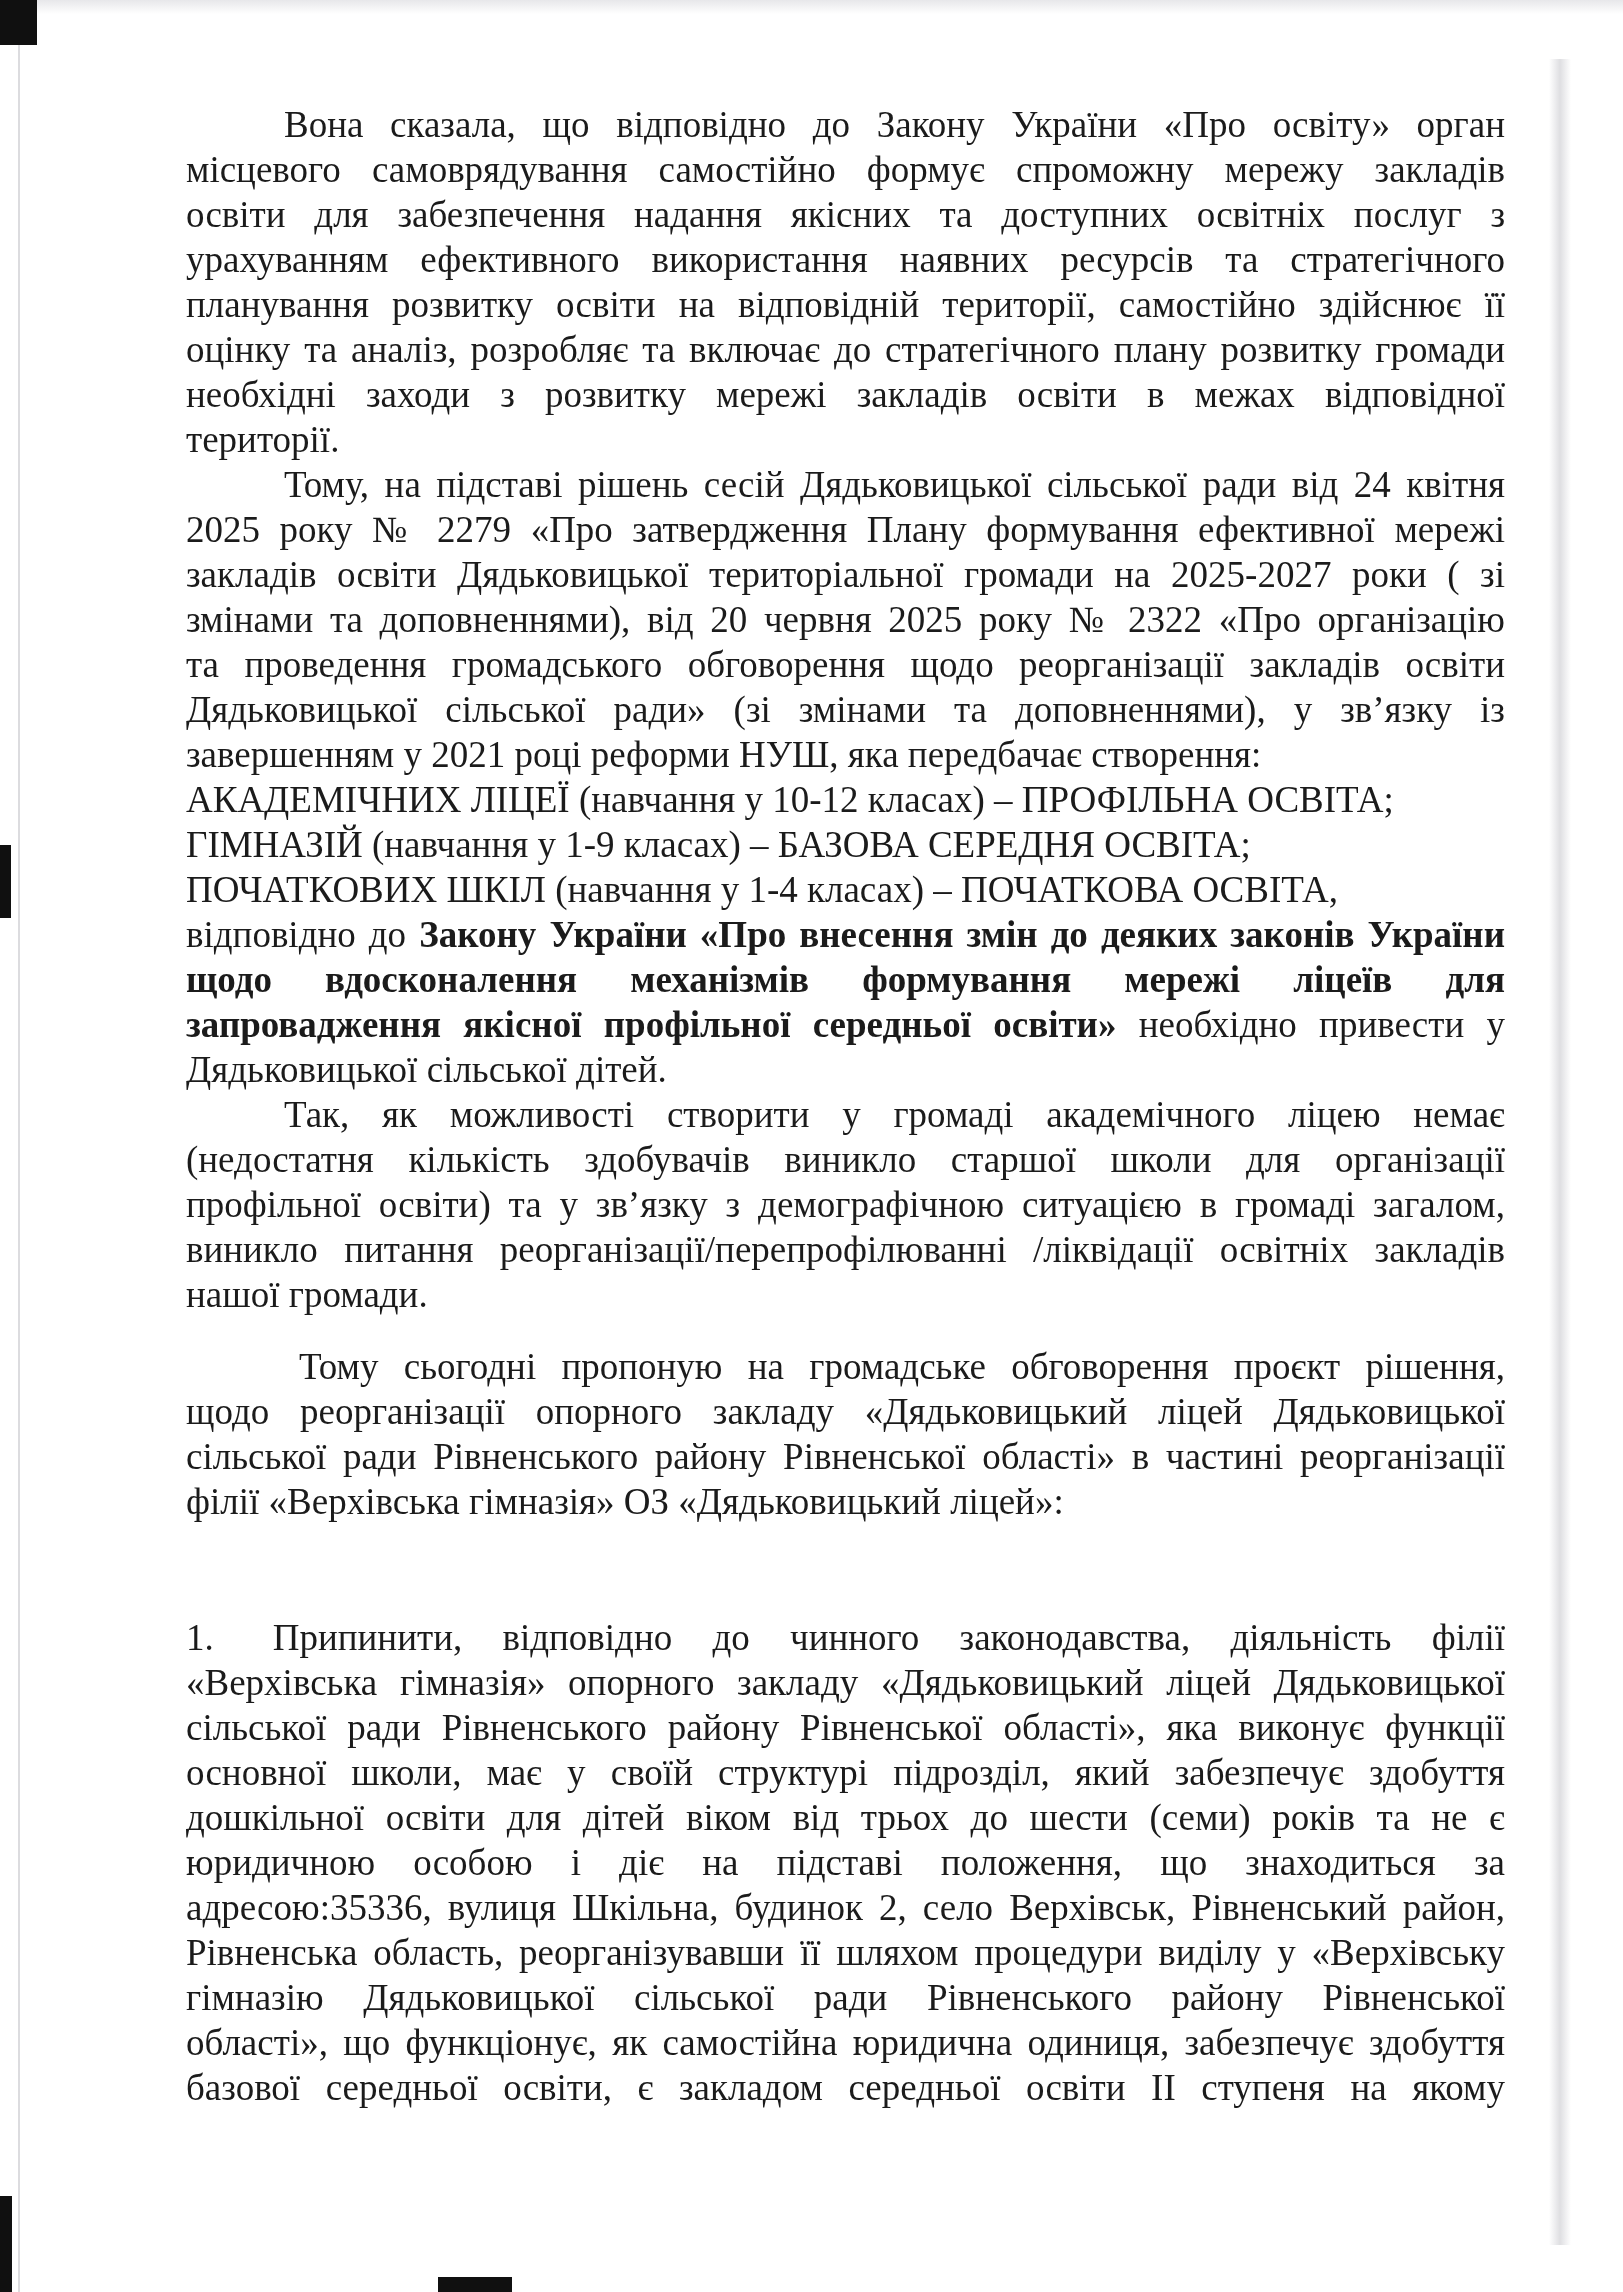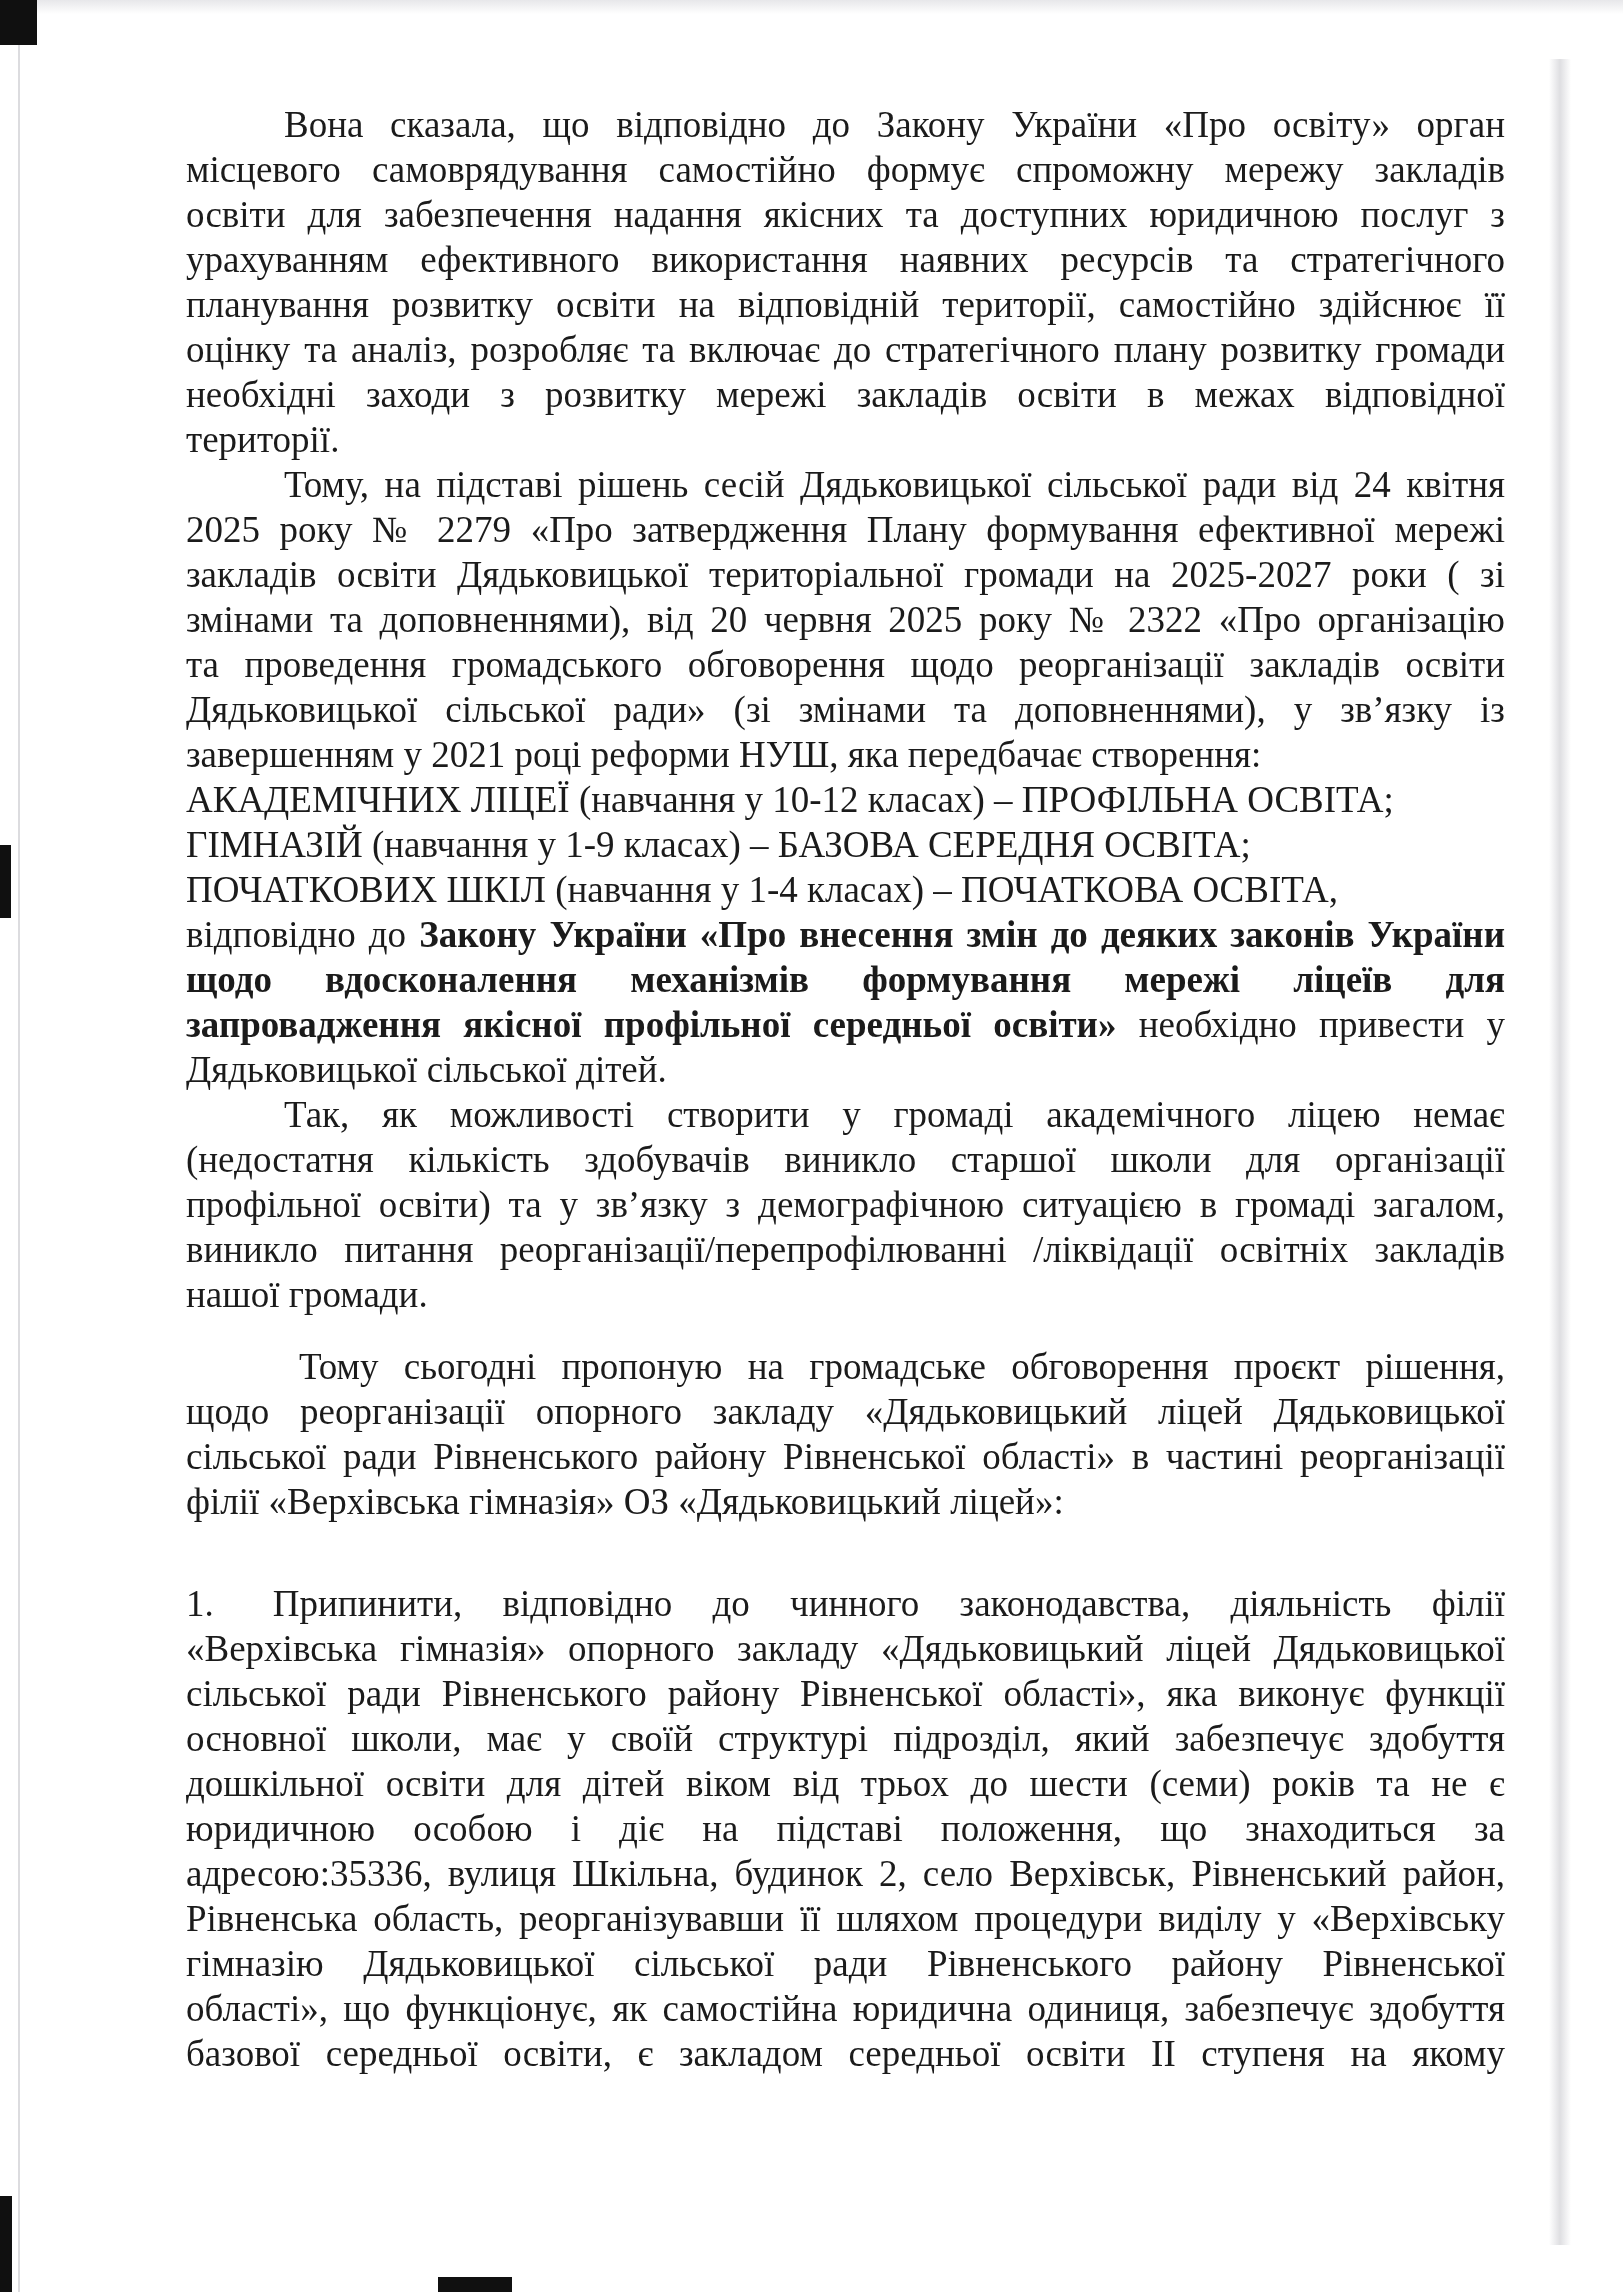--- a/index.html
+++ b/index.html
@@ -50,21 +50,21 @@
 <div class="smudge-right"></div>
 <div class="mark mark-tl"></div>
 <div class="mark mark-le"></div>
 <div class="mark mark-bl"></div>
 <div class="mark mark-be"></div>
 
 <div id="doc">
     <div class="para">
       <div class="line just" style="text-indent: 98px;"><span>Вона сказала, що відповідно до Закону України «Про освіту» орган</span></div>
       <div class="line just"><span>місцевого самоврядування самостійно формує спроможну мережу закладів</span></div>
-      <div class="line just"><span>освіти для забезпечення надання якісних та доступних юридичною послуг з</span></div>
+      <div class="line just"><span>освіти для забезпечення надання якісних та доступних освітніх послуг з</span></div>
       <div class="line just"><span>урахуванням ефективного використання наявних ресурсів та стратегічного</span></div>
       <div class="line just"><span>планування розвитку освіти на відповідній території, самостійно здійснює її</span></div>
       <div class="line just"><span>оцінку та аналіз, розробляє та включає до стратегічного плану розвитку громади</span></div>
       <div class="line just"><span>необхідні заходи з розвитку мережі закладів освіти в межах відповідної</span></div>
       <div class="line"><span>території.</span></div>
     </div>
     <div class="para">
       <div class="line just" style="text-indent: 98px;"><span>Тому, на підставі рішень сесій Дядьковицької сільської ради від 24 квітня</span></div>
       <div class="line just"><span>2025 року № 2279 «Про затвердження Плану формування ефективної мережі</span></div>
       <div class="line just"><span>закладів освіти Дядьковицької територіальної громади на 2025-2027 роки ( зі</span></div>
@@ -86,21 +86,21 @@
       <div class="line just"><span>профільної освіти) та у зв’язку з демографічною ситуацією в громаді загалом,</span></div>
       <div class="line just"><span>виникло питання реорганізації/перепрофілюванні /ліквідації освітніх закладів</span></div>
       <div class="line"><span>нашої громади.</span></div>
     </div>
     <div class="para" style="margin-top: 27px;">
       <div class="line just" style="text-indent: 113px;"><span>Тому сьогодні пропоную на громадське обговорення проєкт рішення,</span></div>
       <div class="line just"><span>щодо реорганізації опорного закладу «Дядьковицький ліцей Дядьковицької</span></div>
       <div class="line just"><span>сільської ради Рівненського району Рівненської області» в частині реорганізації</span></div>
       <div class="line"><span>філії «Верхівська гімназія» ОЗ «Дядьковицький ліцей»:</span></div>
     </div>
-    <div class="para" style="margin-top: 57px;">
+    <div class="para" style="margin-top: 91px;">
       <div class="line just"><span>1.</span><span class="tab" style="width: 59px;"></span><span>Припинити, відповідно до чинного законодавства, діяльність філії</span></div>
       <div class="line just"><span>«Верхівська гімназія» опорного закладу «Дядьковицький ліцей Дядьковицької</span></div>
       <div class="line just"><span>сільської ради Рівненського району Рівненської області», яка виконує функції</span></div>
       <div class="line just"><span>основної школи, має у своїй структурі підрозділ, який забезпечує здобуття</span></div>
       <div class="line just"><span>дошкільної освіти для дітей віком від трьох до шести (семи) років та не є</span></div>
       <div class="line just"><span>юридичною особою і діє на підставі положення, що знаходиться за</span></div>
       <div class="line just"><span>адресою:35336, вулиця Шкільна, будинок 2, село Верхівськ, Рівненський район,</span></div>
       <div class="line just"><span>Рівненська область, реорганізувавши її шляхом процедури виділу у «Верхівську</span></div>
       <div class="line just"><span>гімназію Дядьковицької сільської ради Рівненського району Рівненської</span></div>
       <div class="line just"><span>області», що функціонує, як самостійна юридична одиниця, забезпечує здобуття</span></div>

